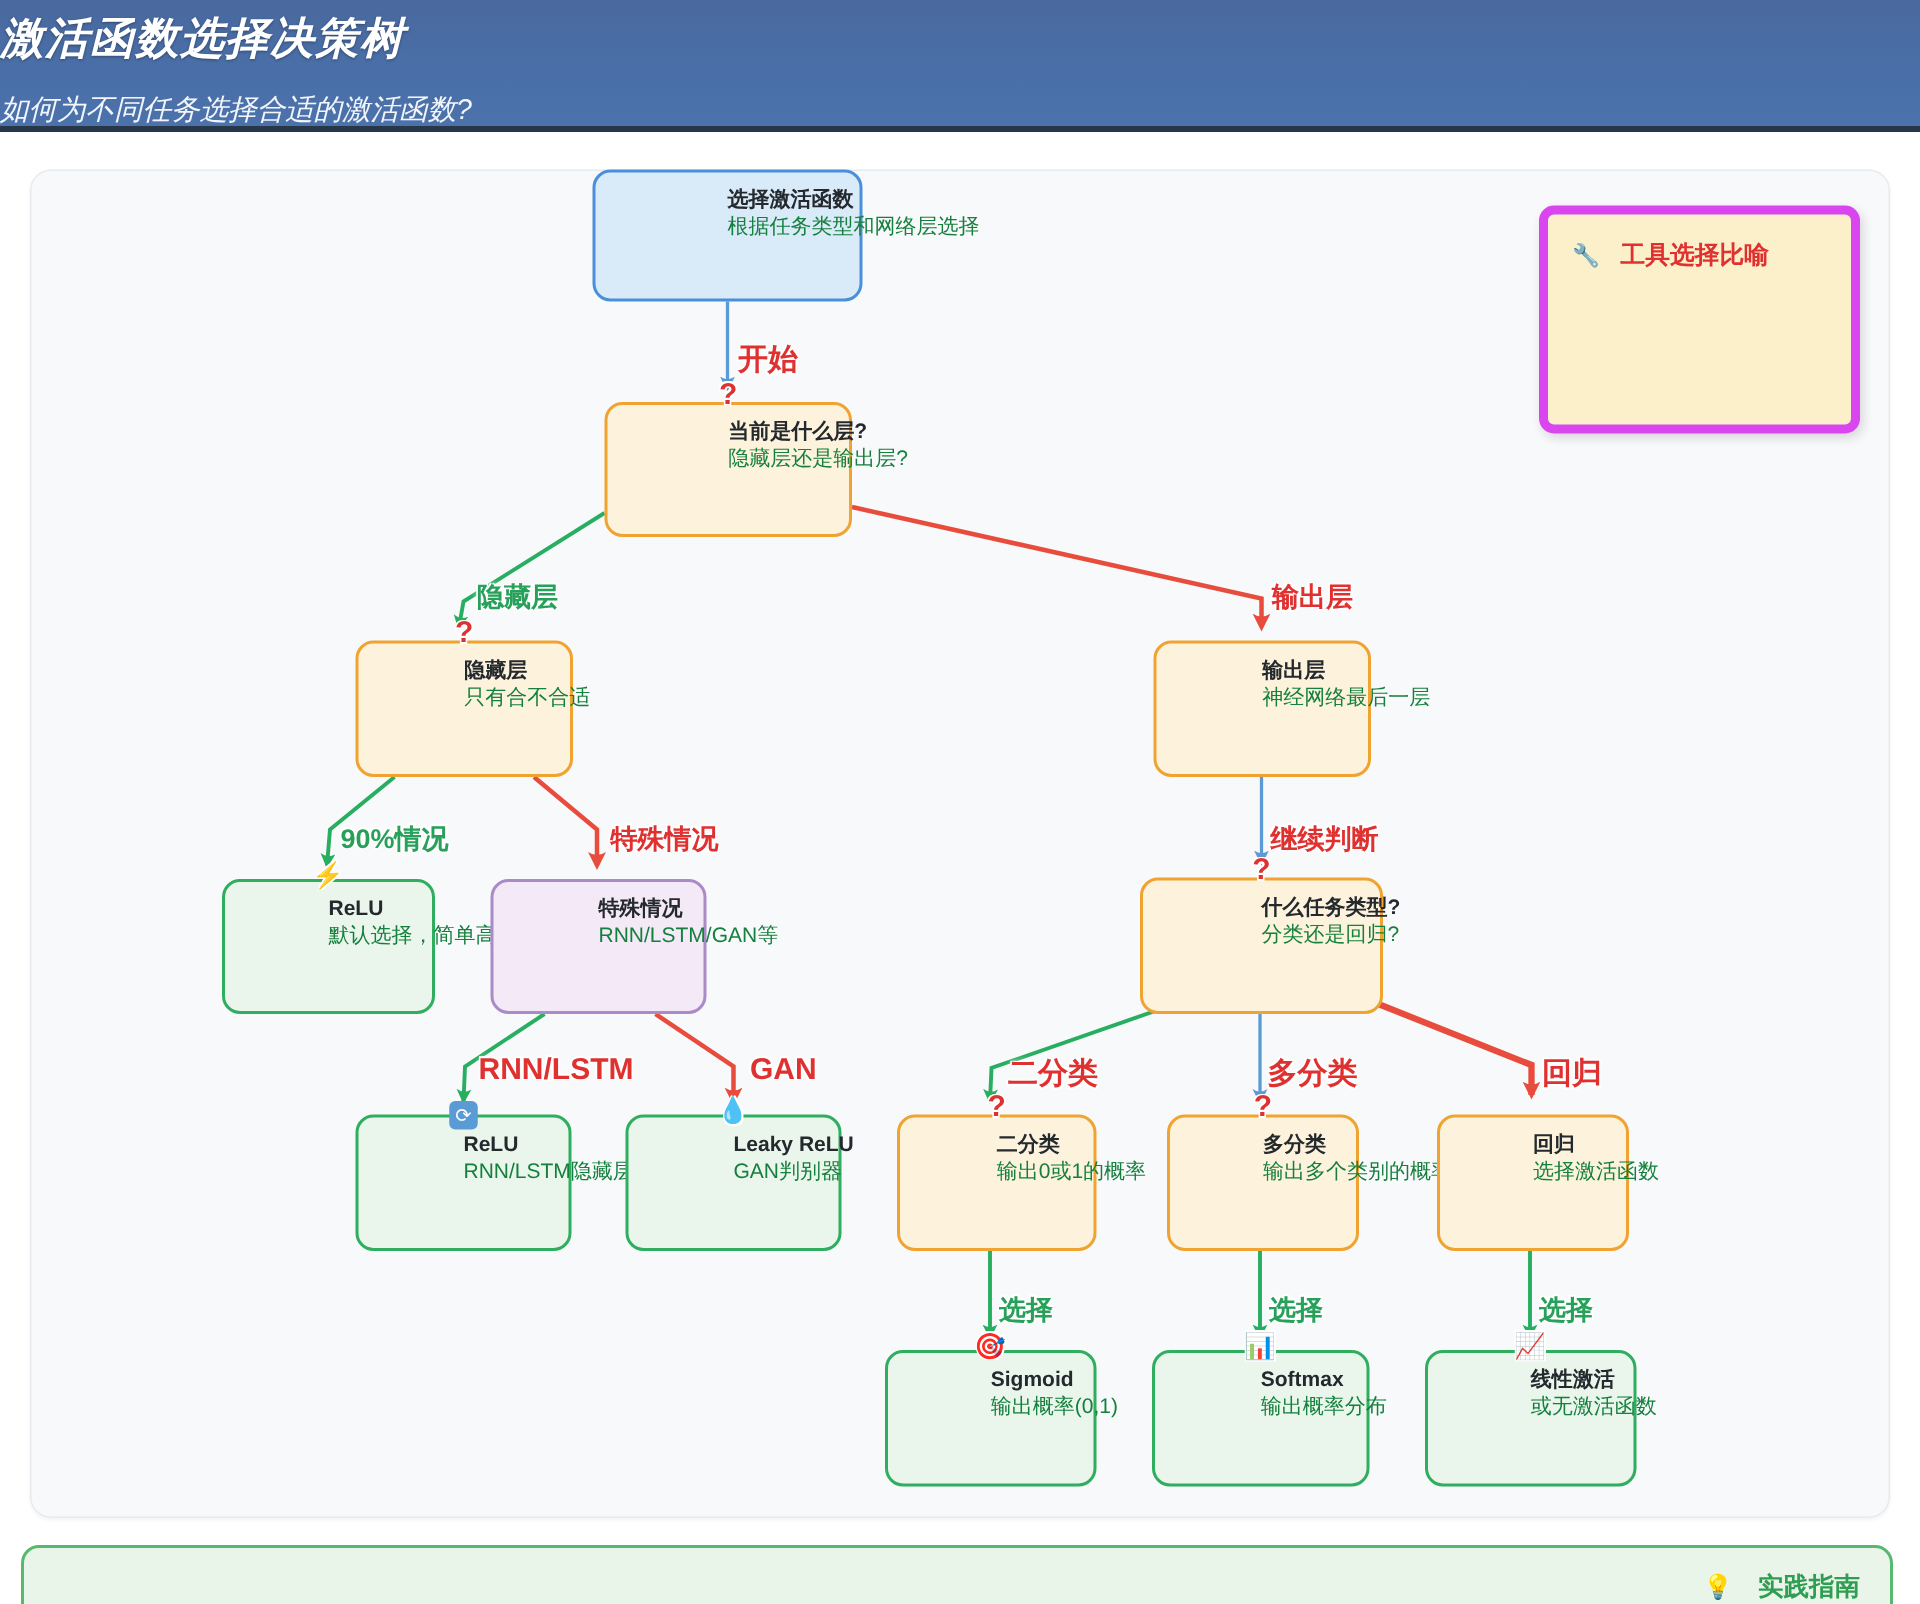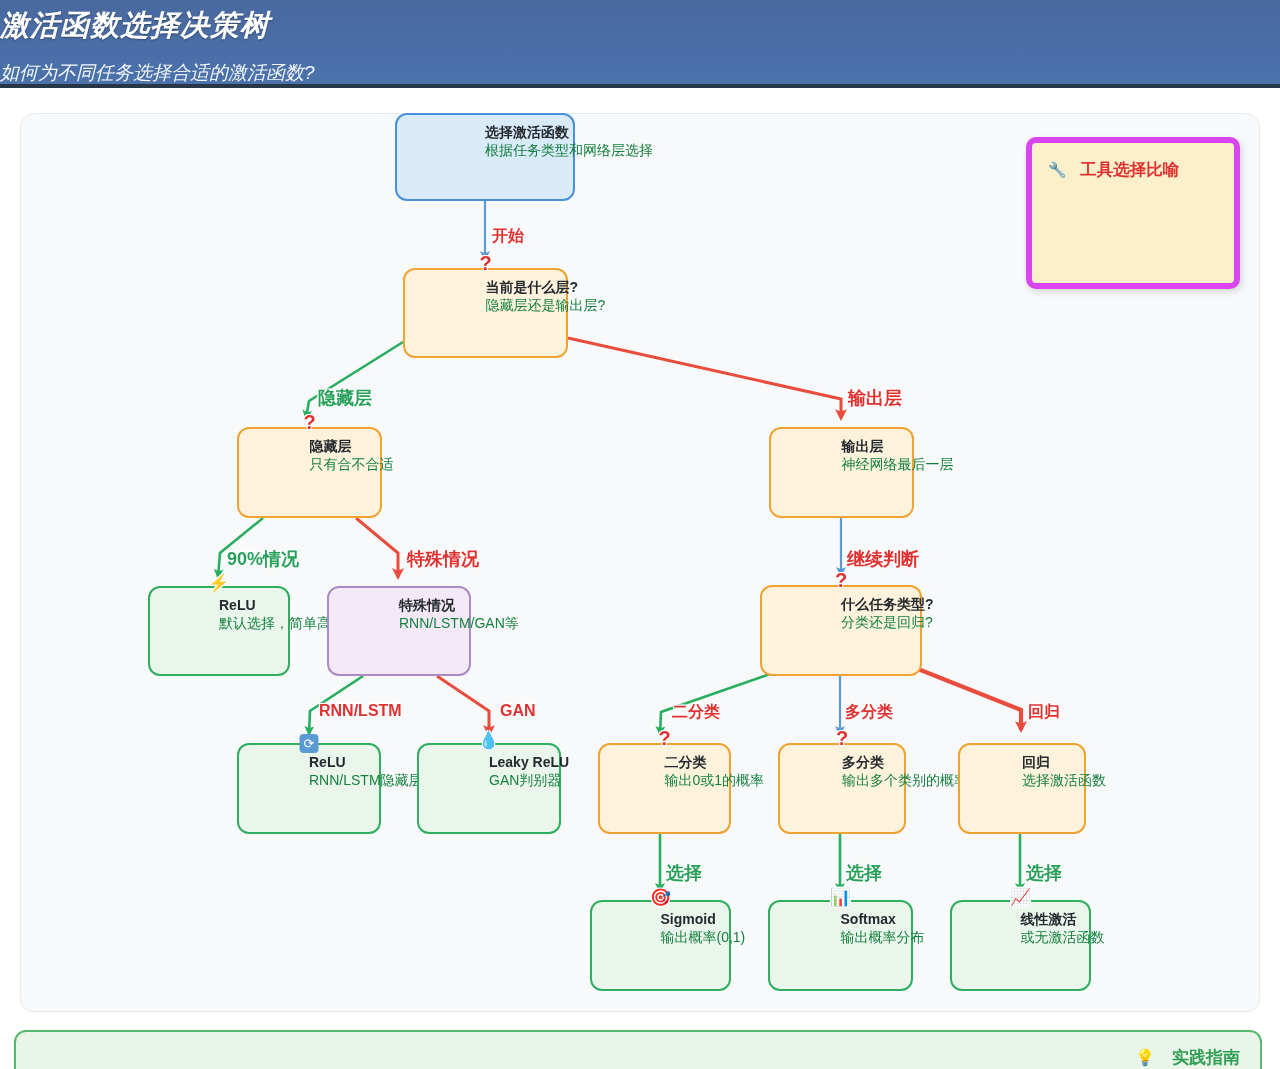--- a/index.html
+++ b/index.html
@@ -43,21 +43,21 @@
   .node-icon.drop  { color:#6fb7e8; }
   .node-icon.target{ color:#e03131; }
   .node-icon.chart { color:#5b9bd5; }
   .node-icon.trend { color:#8a97a3; }
 
   
   .edge-label { position:absolute; z-index:3; font-weight:bold; white-space:nowrap;
     text-shadow:-1px -1px 0 #fff,1px -1px 0 #fff,-1px 1px 0 #fff,1px 1px 0 #fff,0 0 4px #fff; }
   .edge-label.red   { color:#e03131; }
   .edge-label.green { color:#27a05a; }
-  .lg { font-size:16px; } .md { font-size:18px; }
+  .lg { font-size:20px; } .md { font-size:18px; }
 
   
   .callout { position:absolute; left:1026px; top:137px; width:214px; height:152px; z-index:2;
     background:#fcf0cb; border:6px solid #d946ef; border-radius:10px;
     box-shadow:2px 3px 7px rgba(0,0,0,.14); padding:16px 14px 10px 16px; }
   .callout-title { font-size:16.5px; font-weight:bold; color:#e03131; margin-bottom:9px; }
   .callout-title .wrench { color:#97a9bd; font-size:15px; margin-right:9px; }
   .callout-body { font-size:13.4px; line-height:1.62; color:#c8872e; }
 
   

